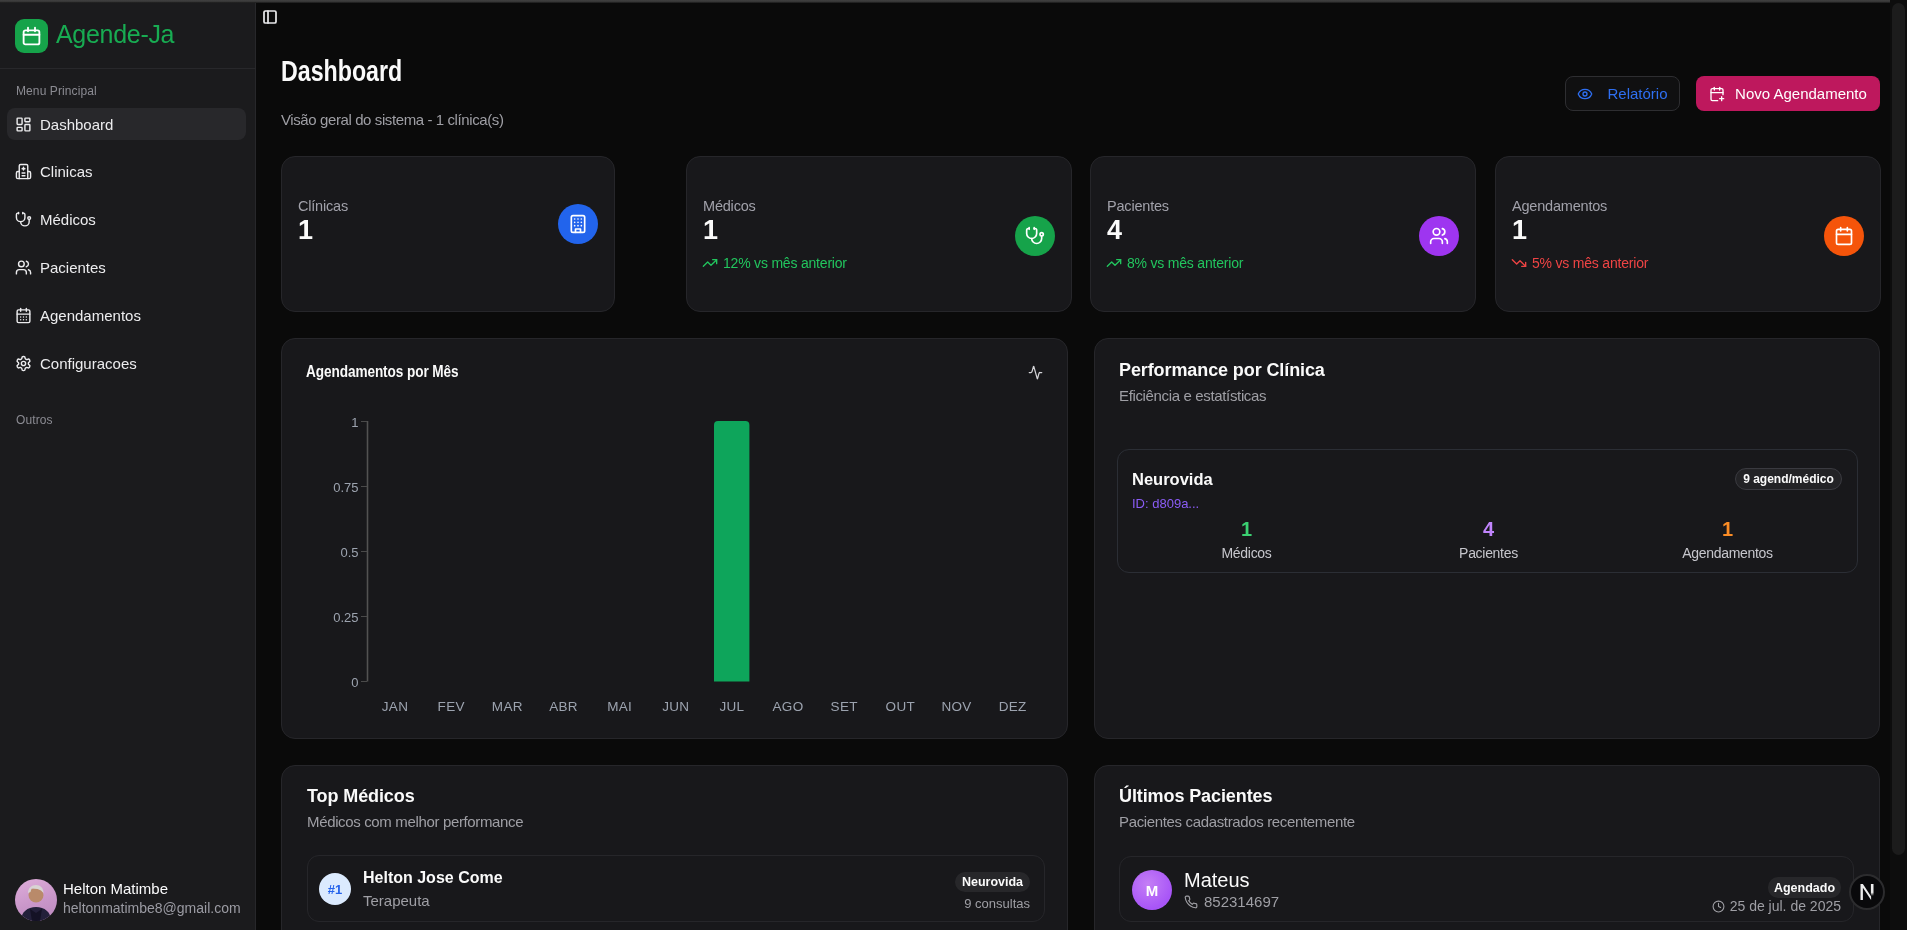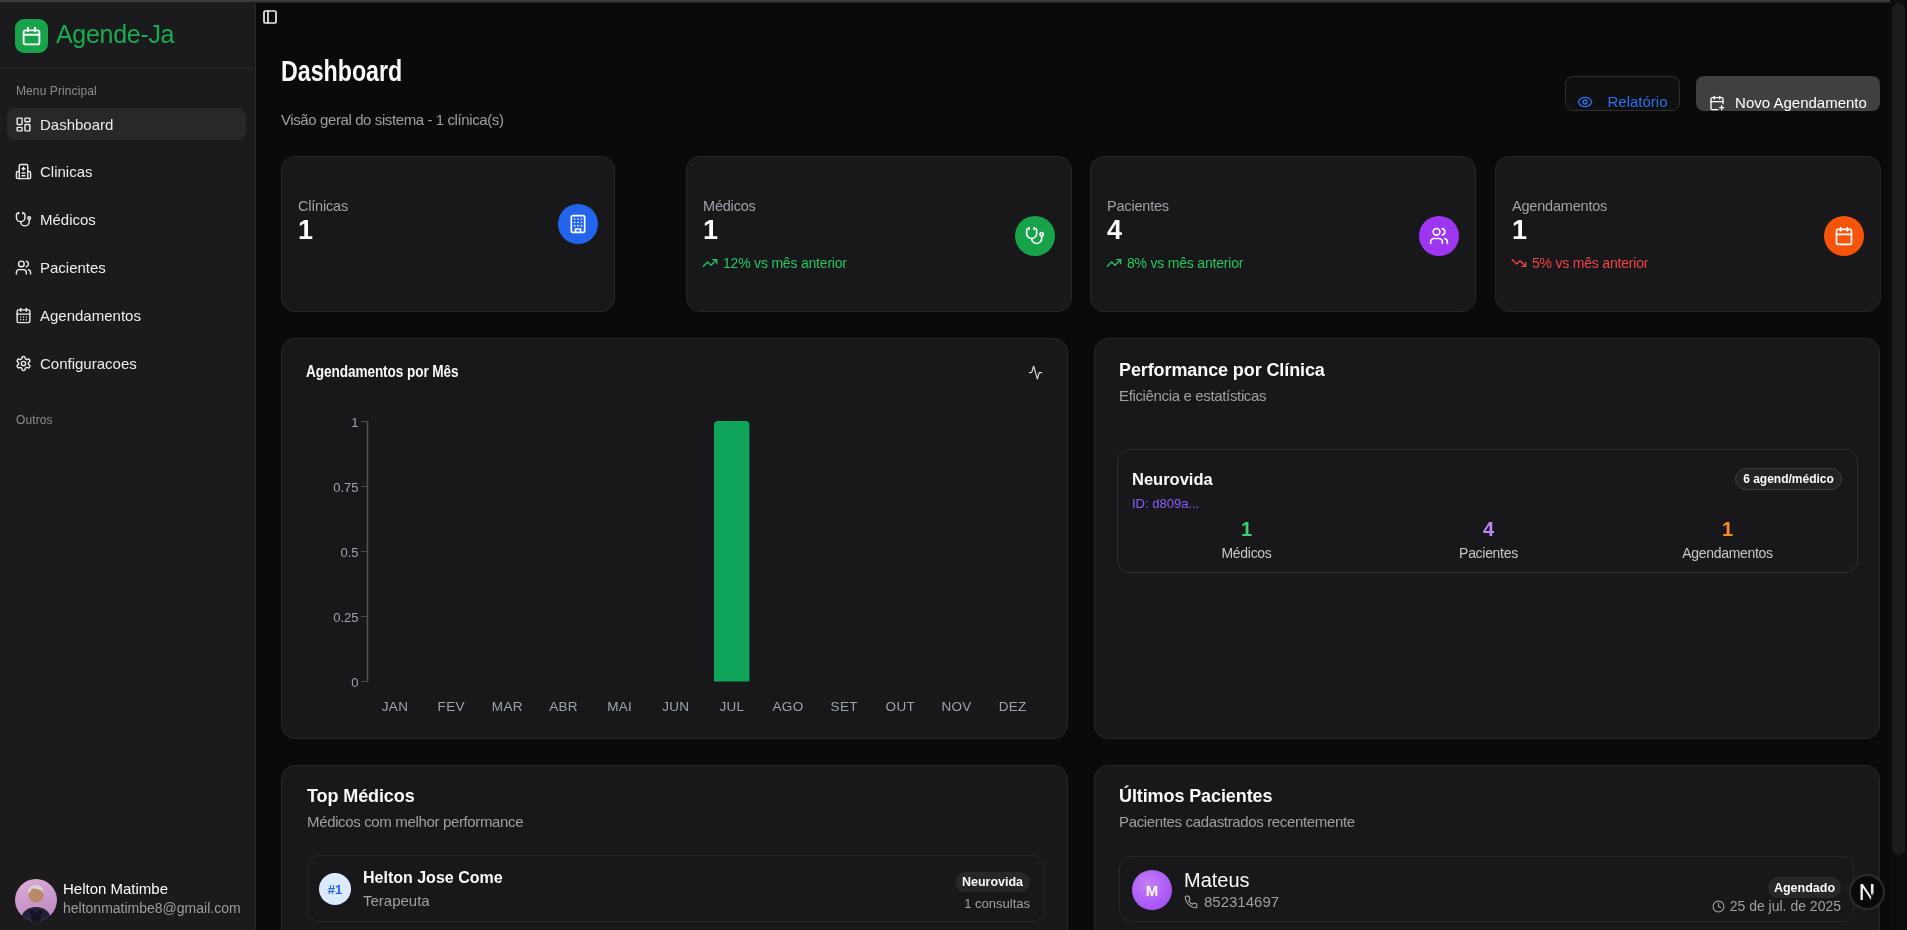--- a/index.html
+++ b/index.html
@@ -25,24 +25,24 @@
   #avatar { position:absolute; left:15px; top:17px; width:42px; height:42px; border-radius:50%;
     overflow:hidden; background:linear-gradient(160deg,#dfadda 0%,#c996c9 55%,#bc8abe 100%); }
   #uname { position:absolute; left:63px; top:18px; font-size:15px; color:#fbfbfc; }
   #uemail { position:absolute; left:63px; top:38px; font-size:14px; color:#9b9ba3; }
   
   #toggle { position:absolute; left:262px; top:9px; }
   #h1 { position:absolute; left:281px; top:55px; font-size:29px; font-weight:bold; color:#fafafa;
     transform:scaleX(0.8); transform-origin:0 0; letter-spacing:0; }
   #subtitle { position:absolute; left:281px; top:111px; font-size:15px; color:#9f9fa5; letter-spacing:-0.4px; }
   .btn { position:absolute; top:76px; height:35px; border-radius:8px; display:flex;
-    align-items:flex-end; justify-content:center; font-size:14.5px; font-weight:500; }
+    align-items:center; justify-content:center; font-size:14.5px; font-weight:500; }
   #btn-rel { left:1565px; width:115px; background:#101011; border:1px solid #2e2e31; color:#2e6ff2; font-size:15px; }
   #btn-rel svg { margin-right:14px; }
-  #btn-novo { left:1696px; width:184px; background:#404040; color:#fff; font-size:15px; }
+  #btn-novo { left:1696px; width:184px; background:#be185d; color:#fff; font-size:15px; }
   #btn-novo svg { margin-right:10px; }
   
   .card { position:absolute; background:#18181b; border:1px solid #26262a; border-radius:14px; }
   .statlabel { position:absolute; left:16px; top:41px; font-size:14.5px; color:#a1a1aa; letter-spacing:-0.2px; }
   .statnum { position:absolute; left:16px; top:58px; font-size:27px; font-weight:bold; color:#fafafa; }
   .stattrend { position:absolute; left:15px; top:98px; font-size:14px; display:flex; align-items:center; letter-spacing:-0.2px; }
   .stattrend svg { margin-right:5px; }
   .trend-up { color:#22c55e; } .trend-down { color:#ef4444; }
   .statcircle { position:absolute; right:16px; top:59px; width:40px; height:40px; border-radius:50%;
     display:flex; align-items:center; justify-content:center; }
@@ -264,21 +264,21 @@
       <text x="730.6" y="372">DEZ</text>
     </g>
   </svg>
 </div>
 <div class="card" style="left:1094px; top:338px; width:786px; height:401px;">
   <div class="cardtitle" style="left:24px; top:21px; font-size:18px;">Performance por Clínica</div>
   <div class="cardsub" style="left:24px; top:48px;">Eficiência e estatísticas</div>
   <div class="innercard" style="left:22px; top:110px; width:741px; height:124px;">
     <div class="abs" style="left:14px; top:20px; font-size:16.5px; font-weight:bold; color:#fafafa;">Neurovida</div>
     <div class="abs" style="left:14px; top:46px; font-size:13px; color:#8b5cf6;">ID: d809a...</div>
-    <div class="badge" style="right:15px; top:18px; width:107px; height:22px;">6 agend/médico</div>
+    <div class="badge" style="right:15px; top:18px; width:107px; height:22px;">9 agend/médico</div>
     <div class="abs" style="left:5px; top:68px; width:247px; text-align:center;">
       <div style="font-size:20px; font-weight:bold; color:#3bd072;">1</div>
       <div style="font-size:14px; color:#c6c6cc; margin-top:4px; letter-spacing:-0.3px;">Médicos</div>
     </div>
     <div class="abs" style="left:247px; top:68px; width:247px; text-align:center;">
       <div style="font-size:20px; font-weight:bold; color:#c084fc;">4</div>
       <div style="font-size:14px; color:#c6c6cc; margin-top:4px; letter-spacing:-0.3px;">Pacientes</div>
     </div>
     <div class="abs" style="left:486px; top:68px; width:247px; text-align:center;">
       <div style="font-size:20px; font-weight:bold; color:#fb8c25;">1</div>
@@ -287,21 +287,21 @@
   </div>
 </div>
 <div class="card" style="left:281px; top:765px; width:787px; height:200px;">
   <div class="cardtitle" style="left:25px; top:20px; font-size:18px;">Top Médicos</div>
   <div class="cardsub" style="left:25px; top:47px;">Médicos com melhor performance</div>
   <div class="innercard" style="left:25px; top:89px; width:738px; height:67px; border-color:#26262a;">
     <div class="abs" style="left:11px; top:17px; width:32px; height:32px; border-radius:50%; background:#dbeafe; display:flex; align-items:center; justify-content:center; font-size:13px; font-weight:bold; color:#2563eb;">#1</div>
     <div class="abs" style="left:55px; top:13px; font-size:16px; font-weight:bold; color:#fafafa;">Helton Jose Come</div>
     <div class="abs" style="left:55px; top:36px; font-size:15px; color:#9f9fa5;">Terapeuta</div>
     <div class="pill" style="right:14px; top:16px; width:75px; height:20px;">Neurovida</div>
-    <div class="abs" style="right:14px; top:40px; font-size:13px; color:#9f9fa5;">1 consultas</div>
+    <div class="abs" style="right:14px; top:40px; font-size:13px; color:#9f9fa5;">9 consultas</div>
   </div>
 </div>
 <div class="card" style="left:1094px; top:765px; width:786px; height:200px;">
   <div class="cardtitle" style="left:24px; top:20px; font-size:18px;">Últimos Pacientes</div>
   <div class="cardsub" style="left:24px; top:47px;">Pacientes cadastrados recentemente</div>
   <div class="innercard" style="left:24px; top:90px; width:735px; height:66px; border-color:#26262a;">
     <div class="abs" style="left:12px; top:13px; width:40px; height:40px; border-radius:50%; background:radial-gradient(circle at 40% 35%, #c47ef5 0%, #a855f7 70%); display:flex; align-items:center; justify-content:center; font-size:15px; font-weight:bold; color:#fff;">M</div>
     <div class="abs" style="left:64px; top:12px; font-size:20px; font-weight:normal; color:#fafafa;">Mateus</div>
     <div class="abs" style="left:64px; top:36px; display:flex; align-items:center; font-size:15px; color:#9f9fa5;"><svg width="14" height="14" viewBox="0 0 24 24" fill="none" stroke="#9f9fa5" stroke-width="2" stroke-linecap="round" stroke-linejoin="round" style="margin-right:6px;">
           <path d="M22 16.92v3a2 2 0 0 1-2.18 2 19.79 19.79 0 0 1-8.63-3.07 19.5 19.5 0 0 1-6-6 19.79 19.79 0 0 1-3.07-8.67A2 2 0 0 1 4.11 2h3a2 2 0 0 1 2 1.72 12.84 12.84 0 0 0 .7 2.81 2 2 0 0 1-.45 2.11L8.09 9.91a16 16 0 0 0 6 6l1.27-1.27a2 2 0 0 1 2.11-.45 12.84 12.84 0 0 0 2.81.7A2 2 0 0 1 22 16.92z"></path>

